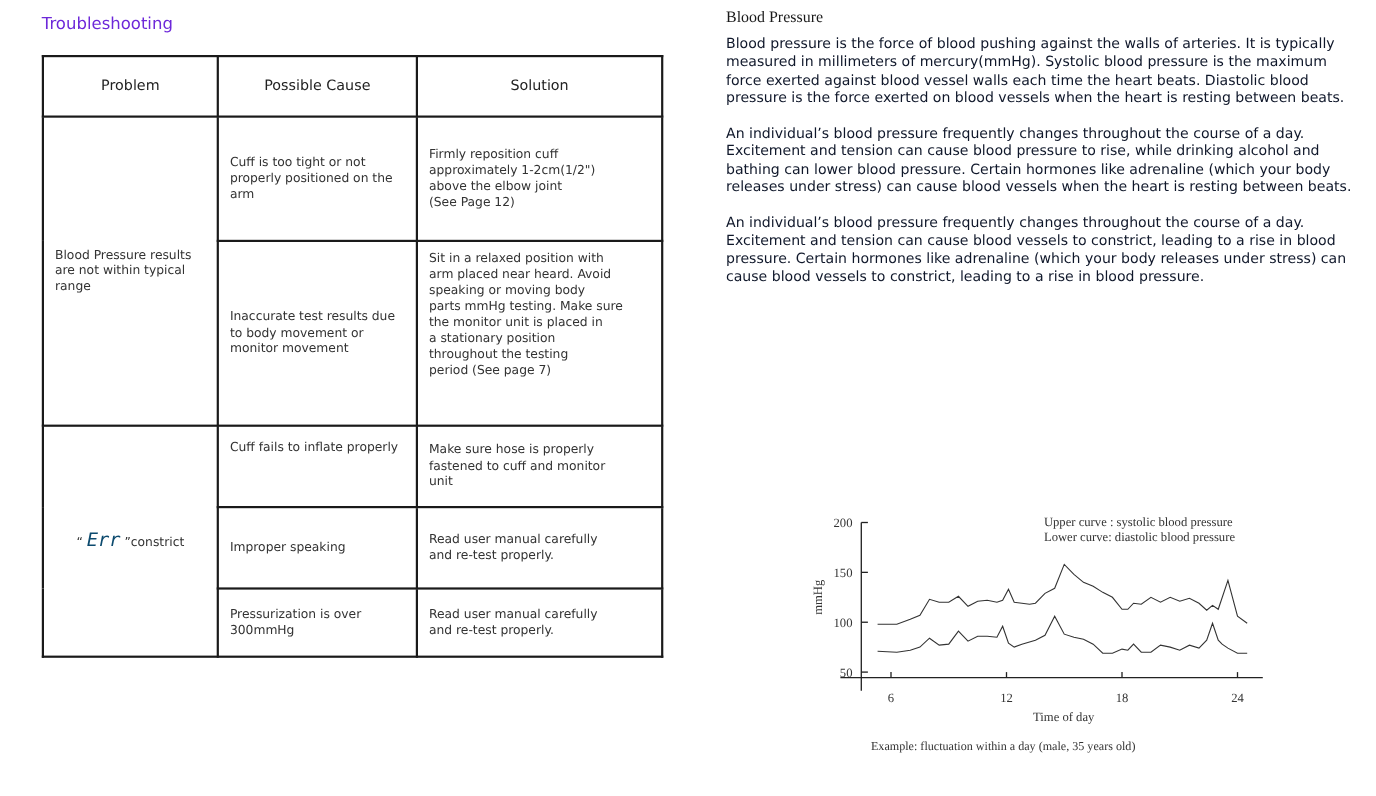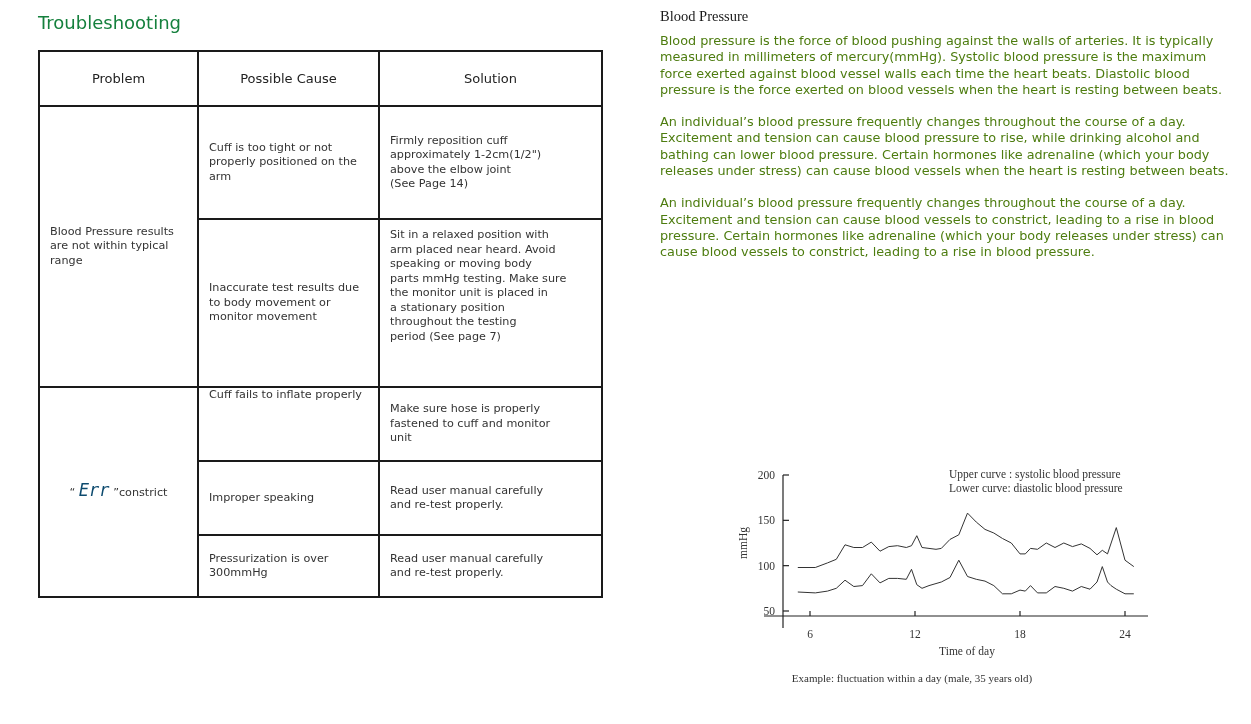--- a/index.html
+++ b/index.html
@@ -1,28 +1,28 @@
 <!DOCTYPE html>
 <html><head>
 <meta charset="utf-8">
 <style>
   html, body { margin: 0; padding: 0; background: #ffffff; }
   body { width: 1251px; height: 724px; position: relative; overflow: hidden;
          font-family: "DejaVu Sans", sans-serif; color: #2a2a2a; }
-  .left-title { position: absolute; left: 38px; top: 12px; font-size: 18px; color: #15803d; }
+  .left-title { position: absolute; left: 38px; top: 12px; font-size: 15px; color: #6d28d9; }
   table.ts { position: absolute; left: 38px; top: 50px; width: 563px; border-collapse: collapse;
              table-layout: fixed; font-size: 11.2px; color: #333; }
   table.ts th, table.ts td { border: 2px solid #1a1a1a; vertical-align: middle; padding: 0 10px; }
   table.ts th { height: 53px; font-weight: normal; font-size: 13px; text-align: center; color: #222; border-radius: 23px; }
   table.ts td { line-height: 14.5px; }
   col.c1 { width: 159px; } col.c2 { width: 181px; } col.c3 { width: 223px; }
   .err { font-family: "DejaVu Sans Mono", monospace; font-weight: normal; font-style: italic; font-size: 17px; color:#0c4a6e; }
   .right { position: absolute; left: 660px; top: 8px; width: 580px; }
   .right h2 { font-size: 14.5px; font-weight: normal; color: #1a1a1a; margin: 0 0 8px 0; font-family: Liberation Serif, serif; }
-  .right p { font-size: 12.8px; line-height: 16.3px; margin: 0 0 16px 0; color: #4d7c0f; }
+  .right p { font-size: 12.8px; line-height: 16.3px; margin: 0 0 16px 0; color: #0f172a; }
   svg.chart { position: absolute; left: 730px; top: 455px; }
   svg text { font-family: "Liberation Serif", serif; fill: #333; }
 </style>
 </head>
 <body>
 
 <div class="left-title">Troubleshooting</div>
 
 <table class="ts">
   <colgroup>
@@ -38,41 +38,41 @@
     </tr>
   </thead>
   <tbody>
     <tr style="height:113px">
       <td rowspan="2">Blood Pressure results are not within typical range</td>
       <td>Cuff is too tight or not properly positioned on the arm</td>
       <td>
         <div>Firmly reposition cuff</div>
         <div>approximately 1-2cm(1/2")</div>
         <div>above the elbow joint</div>
-        <div>(See Page 14)</div>
+        <div>(See Page 12)</div>
       </td>
     </tr>
     <tr style="height:168px">
       <td>Inaccurate test results due to body movement or monitor movement</td>
       <td style="vertical-align:top; padding-top:8px">
         <div>Sit in a relaxed position with</div>
         <div>arm placed near heard. Avoid</div>
         <div>speaking or moving body</div>
         <div>parts mmHg testing. Make sure</div>
         <div>the monitor unit is placed in</div>
         <div>a stationary position</div>
         <div>throughout the testing</div>
         <div>period (See page 7)</div>
       </td>
     </tr>
     <tr style="height:74px">
       <td rowspan="3" style="text-align:center">
         <span>“ </span><span class="err">Err</span><span> ”constrict</span>
       </td>
-      <td style="vertical-align:top; ">Cuff fails to inflate properly</td>
+      <td style="vertical-align:top; padding-top:12px">Cuff fails to inflate properly</td>
       <td>
         <div>Make sure hose is properly</div>
         <div>fastened to cuff and monitor</div>
         <div>unit</div>
       </td>
     </tr>
     <tr style="height:74px">
       <td>Improper speaking</td>
       <td>
         <div>Read user manual carefully</div>

